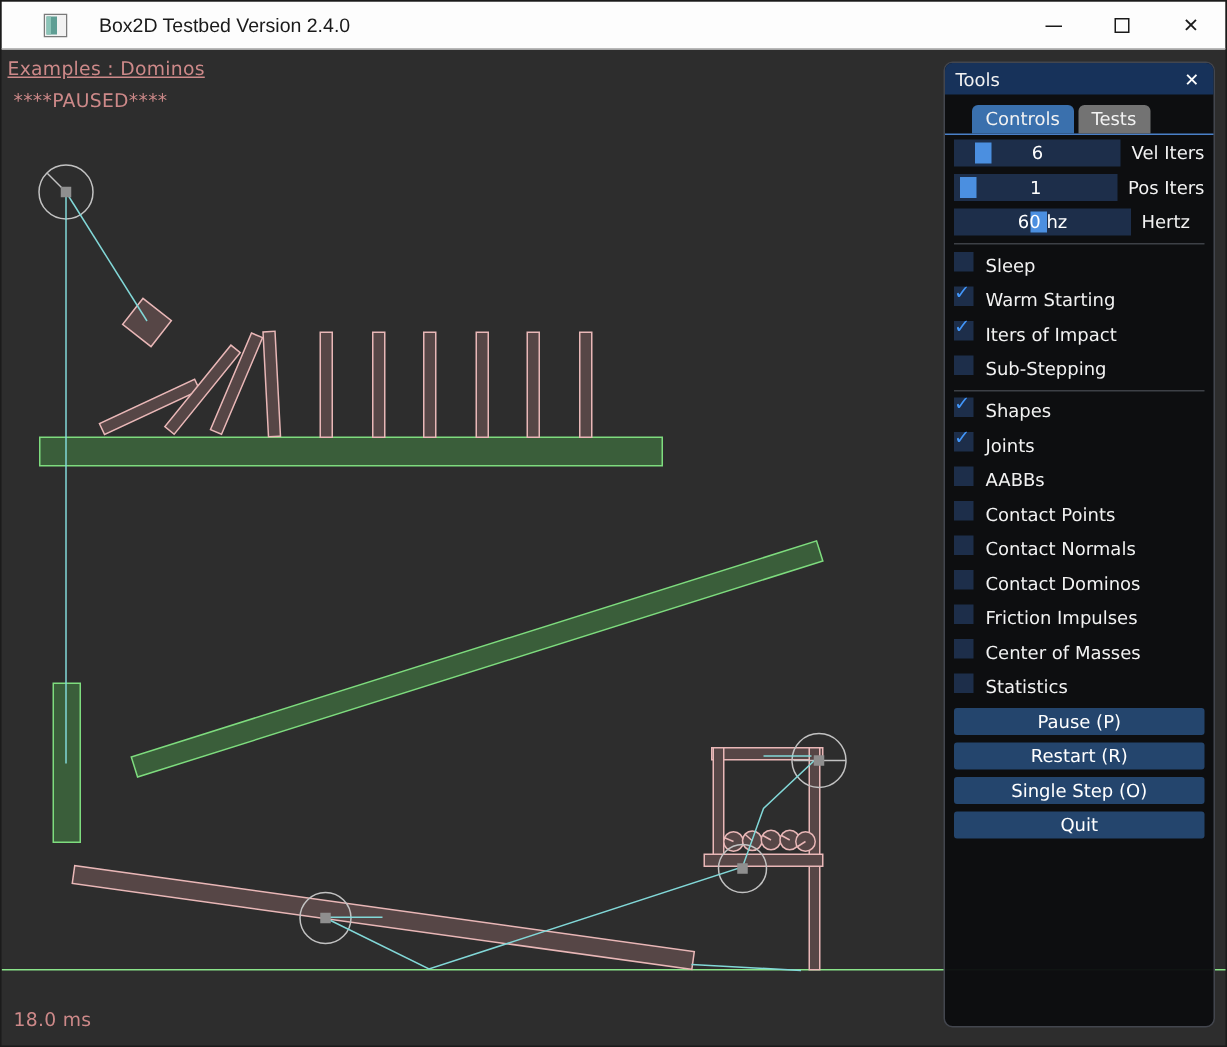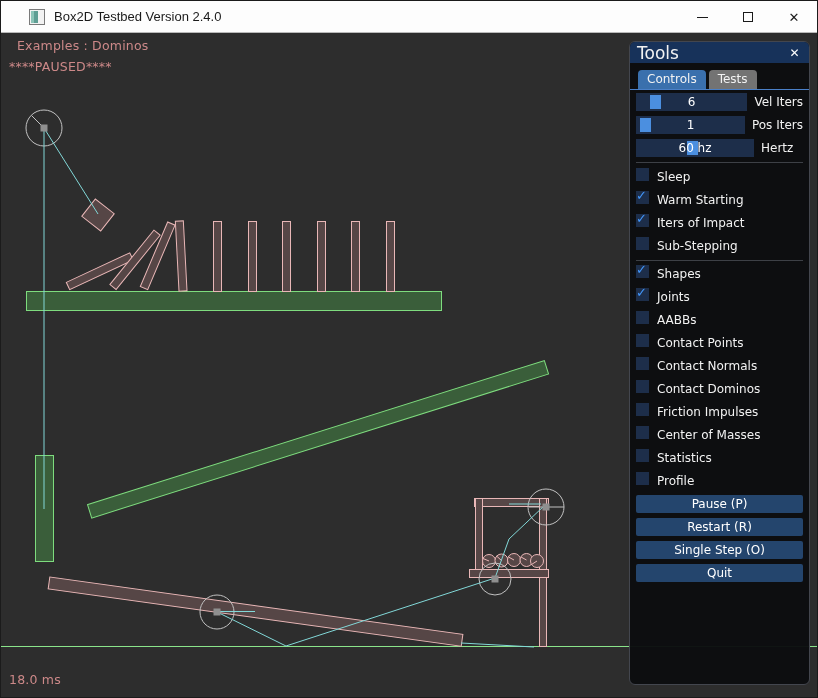--- a/index.html
+++ b/index.html
@@ -4,45 +4,45 @@
 <style>
   * { margin:0; padding:0; box-sizing:border-box; }
   html,body { width:818px; height:698px; overflow:hidden; }
   body { font-family:"DejaVu Sans", sans-serif; background:#2d2d2d; position:relative;
          border:1px solid #1b1b1b; }
 
   
   .titlebar { position:absolute; left:0; top:0; width:100%; height:32px; background:#fdfdfd;
               border-bottom:1px solid #b9b9b9; display:flex; align-items:center; z-index:10; }
   .titlebar .app-icon { margin-left:28px; width:16px; height:16px; }
-  .titlebar .title-text { margin-left:9px; font-family:"Liberation Sans", sans-serif;
+  .titlebar .title-text { margin-left:21px; font-family:"Liberation Sans", sans-serif;
                           font-size:13px; color:#1a1a1a; }
   .win-controls { position:absolute; right:0; top:0; height:32px; display:flex; }
   .win-btn { width:46px; height:32px; display:flex; align-items:center; justify-content:center;
              color:#1a1a1a; font-size:13px; }
   .glyph-min { width:11px; border-top:1px solid #1a1a1a; display:block; }
   .glyph-max { width:10px; height:10px; border:1px solid #1a1a1a; display:block; }
 
   
   .scene-svg { position:absolute; left:0; top:0; z-index:1; }
   .scene-label { position:absolute; z-index:2; font-size:12.5px; color:#cd8989; letter-spacing:.2px; }
-  .lbl-example { left:16px; top:37px; }
+  .lbl-example { left:4px; top:37px;text-decoration:underline; }
   .lbl-paused  { left:8px; top:58px; }
   .lbl-ms      { left:8px; top:671px; }
 
   
   .tools-panel { position:absolute; left:628px; top:40px; width:181px; height:644px;
                  background:rgba(12,13,16,0.97); border:1px solid #43464e; border-radius:6px;
                  z-index:5; color:#f2f2f2; font-size:12px; }
   .panel-titlebar { height:21px; background:#17325a; border-radius:5px 5px 0 0;
                     display:flex; align-items:center; padding:0 7px; }
-  .panel-titlebar .panel-title { flex:1; font-size:17px; }
+  .panel-titlebar .panel-title { flex:1; font-size:12px; }
   .panel-close { width:15px; height:15px; display:flex; align-items:center; justify-content:center;
                  font-size:12px; color:#fff; }
-  .tabbar { display:flex; margin-top:7px; padding-left:8px; border-bottom:1px solid #4a80c8; }
+  .tabbar { display:flex; margin-top:7px; padding-left:18px; border-bottom:1px solid #4a80c8; }
   .tab { height:19px; line-height:19px; padding:0 9px; border-radius:4px 4px 0 0; margin-right:3px; }
   .tab.active { background:#3a70ad; }
   .tab.inactive { background:#737373; }
   .panel-content { padding:3px 6px 0 6px; }
 
   .slider-row { display:flex; height:18px; margin-bottom:5px; }
   .slider-track { position:relative; width:118px; height:18px; background:#1d2e4a; }
   .slider-grab { position:absolute; top:2px; bottom:2px; width:11px; background:#4b8fe0; z-index:1; }
   .slider-value { position:absolute; inset:0; text-align:center; line-height:18px; z-index:2; color:#fff; }
   .slider-label { margin-left:7px; line-height:18px; white-space:nowrap; }
@@ -246,24 +246,20 @@
       <span class="cb-label">Friction Impulses</span>
     </div>
     <div class="check-row">
       <span class="cb"></span>
       <span class="cb-label">Center of Masses</span>
     </div>
     <div class="check-row">
       <span class="cb"></span>
       <span class="cb-label">Statistics</span>
     </div>
-    <div class="check-row">
-      <span class="cb"></span>
-      <span class="cb-label">Profile</span>
-    </div>
 
     <div class="btn-stack">
       <div class="panel-btn">Pause (P)</div>
       <div class="panel-btn">Restart (R)</div>
       <div class="panel-btn">Single Step (O)</div>
       <div class="panel-btn">Quit</div>
     </div>
   </div>
 </div>
 

